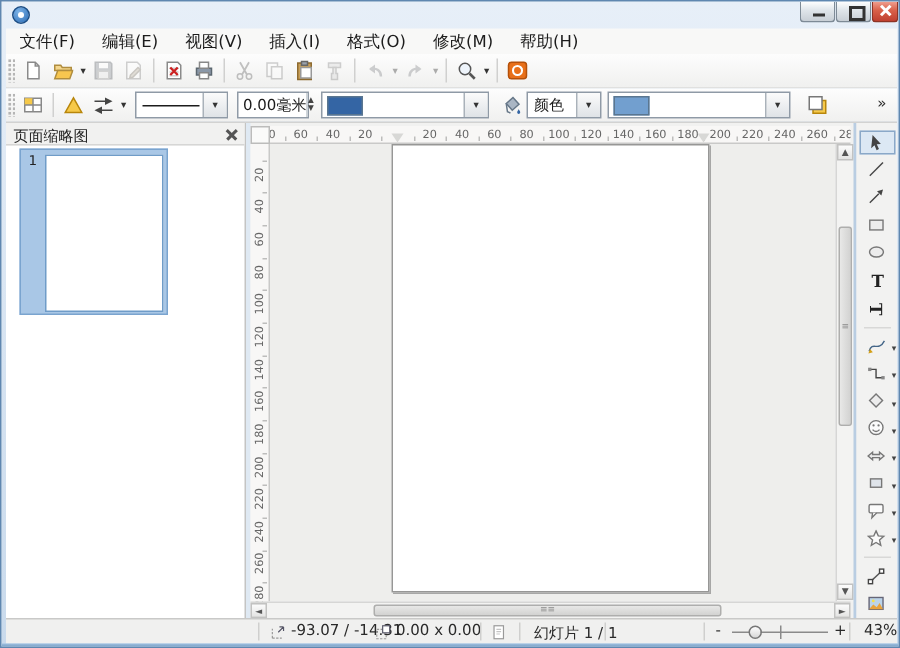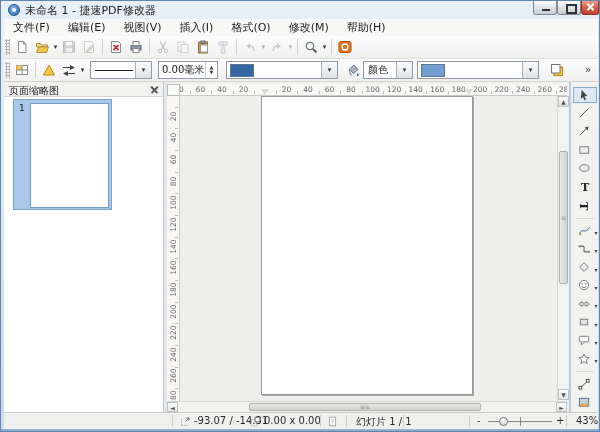--- a/index.html
+++ b/index.html
@@ -32,21 +32,21 @@
         background-image:radial-gradient(#b5b5b5 1px,transparent 1.2px);background-size:3px 3px;}
   .tbtn{width:20px;height:20px;display:flex;align-items:center;justify-content:center;flex:0 0 auto;}
   .tbtn.disabled{opacity:.38;filter:grayscale(85%);}
   .tsep{width:1px;height:16px;background:#d0d0cf;margin:0 3px;flex:0 0 auto;}
   .caret{font-size:7px;color:#333;width:7px;text-align:center;flex:0 0 auto;}
   .combo{height:18px;background:#fff;border:1px solid #8f9aa6;display:flex;align-items:center;box-sizing:border-box;flex:0 0 auto;}
   .combo .cbtn{width:15px;height:16px;margin-left:auto;border-left:1px solid #aab2ba;
                background:linear-gradient(#fbfbfb,#dfe3e7);display:flex;align-items:center;justify-content:center;}
   .combo .lbl{font-size:10px;color:#1c1c1c;padding:0 4px;white-space:nowrap;}
   .swatch{width:22px;height:11px;border:1px solid #5a7690;margin-left:3px;flex:0 0 auto;}
-  .spin{width:60px;height:18px;background:#fff;border:1px solid #8f9aa6;display:flex;align-items:center;box-sizing:border-box;flex:0 0 auto;}
+  .spin{width:48px;height:18px;background:#fff;border:1px solid #8f9aa6;display:flex;align-items:center;box-sizing:border-box;flex:0 0 auto;}
   .spin .val{font-size:10px;color:#1c1c1c;padding-left:3px;white-space:nowrap;}
   .spin .arrows{margin-left:auto;width:11px;height:16px;border-left:1px solid #cfd5da;display:flex;flex-direction:column;align-items:center;justify-content:center;font-size:5px;color:#444;line-height:5px;}
   .linesample{width:38px;height:1px;background:#1c1c1c;margin-left:4px;}
   .overflow{position:absolute;right:7px;top:5px;font-size:10px;color:#333;}
   
   .workspace{left:3px;top:81px;width:594px;height:330px;background:#f1f1f0;}
   .panel{left:3px;top:81px;width:160px;height:330px;background:#fff;border-right:1px solid #c4c4c3;box-sizing:border-box;}
   .panel-header{position:absolute;left:0;top:0;width:100%;height:15px;background:#f1f1f0;border-bottom:1px solid #d6d6d5;box-sizing:border-box;padding-left:20px;}
   .panel-title{position:absolute;left:5px;top:2px;font-size:10px;color:#222;}
   .panel-close{position:absolute;right:4px;top:3px;width:9px;height:9px;}
@@ -94,21 +94,20 @@
 </style>
 </head>
 <body>
 
 <div class="frame">
 
   <div class="abs titlebar">
     <div class="abs appicon">
         <i></i>
       </div>
-    <span class="abs title">未命名 1 - 捷速PDF修改器</span>
     <div class="abs winbtn min">
         <span class="glyph-min"></span>
       </div>
     <div class="abs winbtn max">
         <span class="glyph-max"></span>
       </div>
     <div class="abs winbtn close">
         <span class="glyph-x1"></span>
         <span class="glyph-x2"></span>
       </div>

